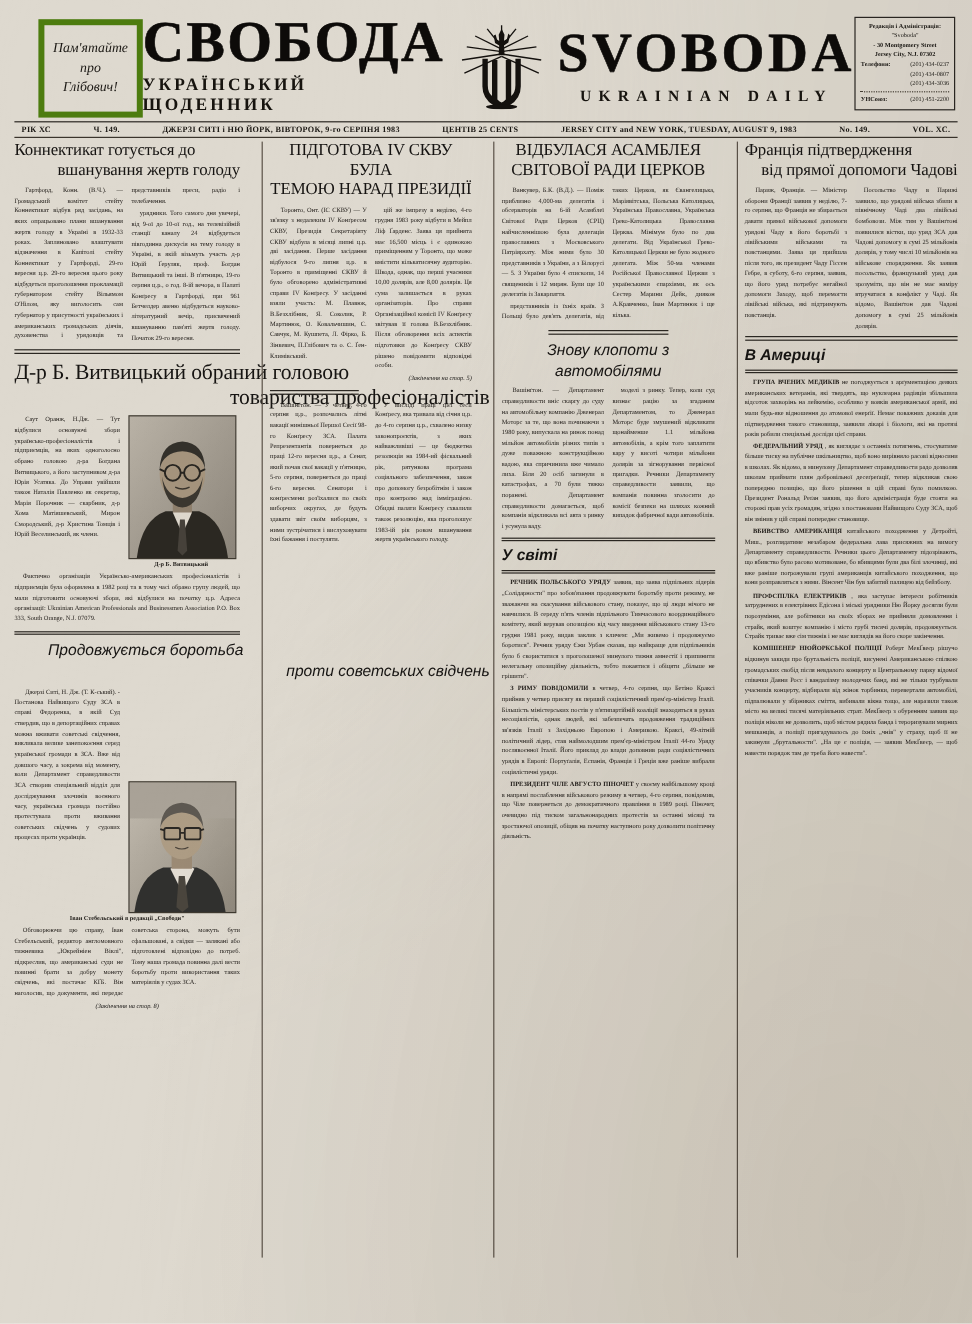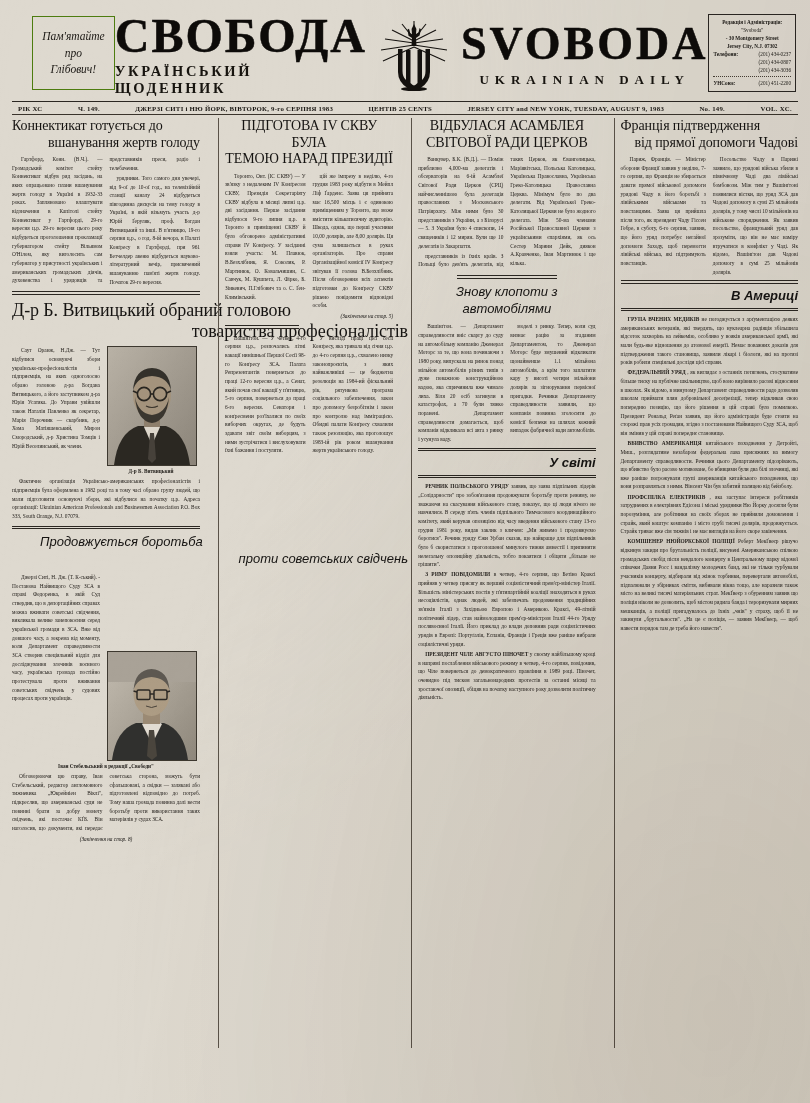--- a/index.html
+++ b/index.html
@@ -18,21 +18,21 @@
       radial-gradient(ellipse at 12% 8%, rgba(255,255,255,.45), rgba(255,255,255,0) 55%),
       radial-gradient(ellipse at 88% 92%, rgba(120,100,70,.14), rgba(0,0,0,0) 60%),
       linear-gradient(100deg, rgba(255,255,255,.18) 0%, rgba(0,0,0,0) 35%, rgba(90,75,50,.10) 100%);
     mix-blend-mode:multiply;opacity:.8;
   }
   .page{position:absolute;inset:0;padding:10px 12px 4px 12px;box-sizing:border-box;}
 
   
   .masthead{display:flex;align-items:flex-start;justify-content:space-between;height:88px;position:relative;}
   .remember-box{
-    border:1px solid #4d7c0f;width:98px;height:72px;margin-top:6px;margin-left:20px;
+    border:5px solid #4d7c0f;width:98px;height:72px;margin-top:6px;margin-left:20px;
     display:flex;flex-direction:column;align-items:center;justify-content:center;
     font-style:italic;font-size:11.5px;line-height:1.45;color:#1b1814;
   }
   .name-block{flex:1;display:flex;flex-direction:column;align-items:center;position:relative;margin-top:2px;}
   .title-row{display:flex;align-items:center;justify-content:center;width:100%;}
   .svoboda-cyr{
     font-family:"Liberation Serif", serif;font-weight:bold;
     font-size:48px;letter-spacing:2px;line-height:1;color:#0d0b09;
     -webkit-text-stroke:.5px #0d0b09;
   }
@@ -94,21 +94,21 @@
   .lead{font-weight:bold;}
   .cont{font-style:italic;text-align:center;font-size:5.3px;margin-top:3px;}
 
   
   .photo{background:linear-gradient(160deg,#7d766b 0%,#57514a 40%,#9a9287 100%);border:.5px solid #3d382f;}
   .photo-inner{width:100%;height:100%;position:relative;overflow:hidden;}
   .cap{font-size:5.2px;text-align:center;font-weight:bold;margin-top:2px;color:#1d1a16;}
 
   
   .sect-head{font-family:"Liberation Sans", sans-serif;font-style:italic;font-weight:bold;
-    font-size:13px;text-align:right;margin:4px 0 5px 0;}
+    font-size:13px;text-align:left;margin:4px 0 5px 0;}
   .sect-rule{border-top:1.2px solid #2b2722;border-bottom:1.2px solid #2b2722;height:1.4px;margin:4px 0;}
 </style>
 </head>
 <body>
 
 <div class="page">
 
   <div class="masthead">
 
     <div class="remember-box">

